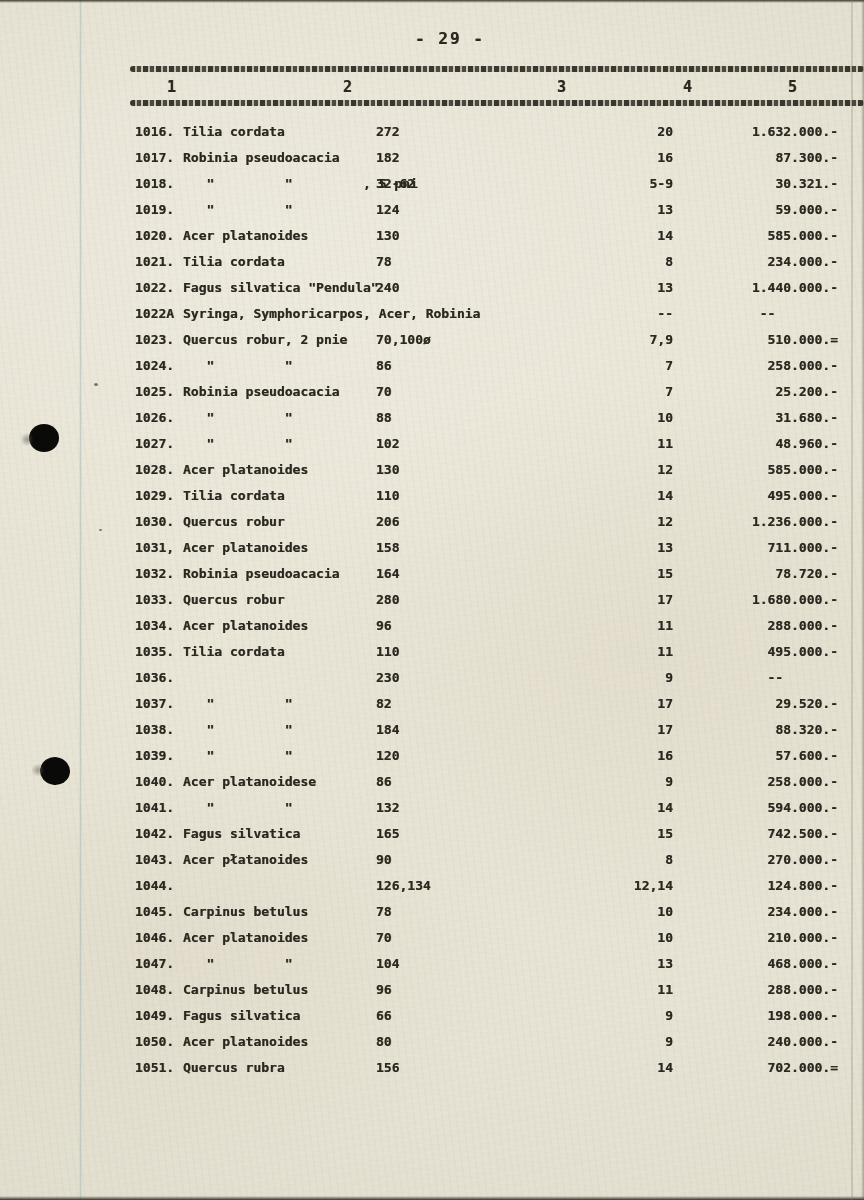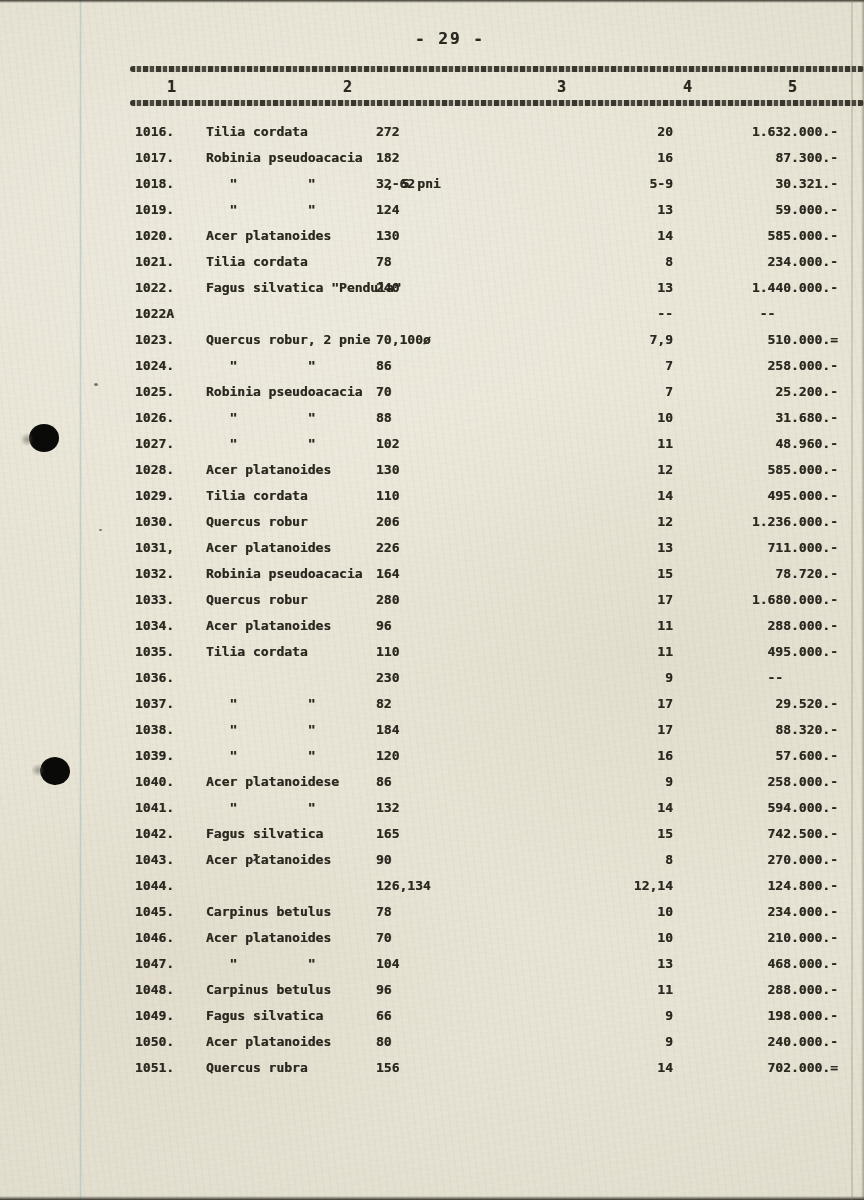--- a/index.html
+++ b/index.html
@@ -55,21 +55,21 @@
     filter:blur(0.2px);}
   .rule-1{top:66px;}
   .rule-2{top:100px;}
   .col-header{position:absolute;top:78px;left:0;height:22px;width:100%;font-size:15px;}
   .col-header span{position:absolute;top:0;}
 
   .table{position:absolute;top:124px;left:0;width:100%;}
   .row{position:relative;height:26px;font-size:13px;white-space:pre;}
   .row span{position:absolute;top:0;white-space:pre;}
   .c-no{left:135px;}
-  .c-name{left:183px;margin-left:23px;}
+  .c-name{left:183px;}
   .c-3{left:376px;width:153px;text-align:left;}
   .c-4{left:556px;width:117px;text-align:right;}
   .c-5{left:680px;width:158px;text-align:right;}
 </style>
 </head>
 <body style="--ink: #2b2820; background: rgb(232, 228, 213);">
 
 <div class="page">
   <div class="grain"></div>
   <div class="fold-line"></div>
@@ -95,30 +95,30 @@
   <div class="rule rule-2"></div>
 
   <div class="table ink" id="table">
       <div class="row"><span class="c-no">1016.</span><span class="c-name">Tilia cordata</span><span class="c-3">272</span><span class="c-4">20</span><span class="c-5">1.632.000.-</span></div>
       <div class="row"><span class="c-no">1017.</span><span class="c-name">Robinia pseudoacacia</span><span class="c-3">182</span><span class="c-4">16</span><span class="c-5">87.300.-</span></div>
       <div class="row"><span class="c-no">1018.</span><span class="c-name">   "         "         , 5 pni</span><span class="c-3">32-62</span><span class="c-4">5-9</span><span class="c-5">30.321.-</span></div>
       <div class="row"><span class="c-no">1019.</span><span class="c-name">   "         "</span><span class="c-3">124</span><span class="c-4">13</span><span class="c-5">59.000.-</span></div>
       <div class="row"><span class="c-no">1020.</span><span class="c-name">Acer platanoides</span><span class="c-3">130</span><span class="c-4">14</span><span class="c-5">585.000.-</span></div>
       <div class="row"><span class="c-no">1021.</span><span class="c-name">Tilia cordata</span><span class="c-3">78</span><span class="c-4">8</span><span class="c-5">234.000.-</span></div>
       <div class="row"><span class="c-no">1022.</span><span class="c-name">Fagus silvatica "Pendula"</span><span class="c-3">240</span><span class="c-4">13</span><span class="c-5">1.440.000.-</span></div>
-      <div class="row"><span class="c-no">1022A</span><span class="c-3"></span><span class="c-4">--</span><span class="c-5">--        </span></div>
+      <div class="row"><span class="c-no">1022A</span><span class="c-name">Syringa, Symphoricarpos, Acer, Robinia</span><span class="c-3"></span><span class="c-4">--</span><span class="c-5">--        </span></div>
       <div class="row"><span class="c-no">1023.</span><span class="c-name">Quercus robur, 2 pnie</span><span class="c-3">70,100ø</span><span class="c-4">7,9</span><span class="c-5">510.000.=</span></div>
       <div class="row"><span class="c-no">1024.</span><span class="c-name">   "         "</span><span class="c-3">86</span><span class="c-4">7</span><span class="c-5">258.000.-</span></div>
       <div class="row"><span class="c-no">1025.</span><span class="c-name">Robinia pseudoacacia</span><span class="c-3">70</span><span class="c-4">7</span><span class="c-5">25.200.-</span></div>
       <div class="row"><span class="c-no">1026.</span><span class="c-name">   "         "</span><span class="c-3">88</span><span class="c-4">10</span><span class="c-5">31.680.-</span></div>
       <div class="row"><span class="c-no">1027.</span><span class="c-name">   "         "</span><span class="c-3">102</span><span class="c-4">11</span><span class="c-5">48.960.-</span></div>
       <div class="row"><span class="c-no">1028.</span><span class="c-name">Acer platanoides</span><span class="c-3">130</span><span class="c-4">12</span><span class="c-5">585.000.-</span></div>
       <div class="row"><span class="c-no">1029.</span><span class="c-name">Tilia cordata</span><span class="c-3">110</span><span class="c-4">14</span><span class="c-5">495.000.-</span></div>
       <div class="row"><span class="c-no">1030.</span><span class="c-name">Quercus robur</span><span class="c-3">206</span><span class="c-4">12</span><span class="c-5">1.236.000.-</span></div>
-      <div class="row"><span class="c-no">1031,</span><span class="c-name">Acer platanoides</span><span class="c-3">226</span><span class="c-4">13</span><span class="c-5">711.000.-</span></div>
+      <div class="row"><span class="c-no">1031,</span><span class="c-name">Acer platanoides</span><span class="c-3">158</span><span class="c-4">13</span><span class="c-5">711.000.-</span></div>
       <div class="row"><span class="c-no">1032.</span><span class="c-name">Robinia pseudoacacia</span><span class="c-3">164</span><span class="c-4">15</span><span class="c-5">78.720.-</span></div>
       <div class="row"><span class="c-no">1033.</span><span class="c-name">Quercus robur</span><span class="c-3">280</span><span class="c-4">17</span><span class="c-5">1.680.000.-</span></div>
       <div class="row"><span class="c-no">1034.</span><span class="c-name">Acer platanoides</span><span class="c-3">96</span><span class="c-4">11</span><span class="c-5">288.000.-</span></div>
       <div class="row"><span class="c-no">1035.</span><span class="c-name">Tilia cordata</span><span class="c-3">110</span><span class="c-4">11</span><span class="c-5">495.000.-</span></div>
       <div class="row"><span class="c-no">1036.</span><span class="c-3">230</span><span class="c-4">9</span><span class="c-5">--       </span></div>
       <div class="row"><span class="c-no">1037.</span><span class="c-name">   "         "</span><span class="c-3">82</span><span class="c-4">17</span><span class="c-5">29.520.-</span></div>
       <div class="row"><span class="c-no">1038.</span><span class="c-name">   "         "</span><span class="c-3">184</span><span class="c-4">17</span><span class="c-5">88.320.-</span></div>
       <div class="row"><span class="c-no">1039.</span><span class="c-name">   "         "</span><span class="c-3">120</span><span class="c-4">16</span><span class="c-5">57.600.-</span></div>
       <div class="row"><span class="c-no">1040.</span><span class="c-name">Acer platanoidese</span><span class="c-3">86</span><span class="c-4">9</span><span class="c-5">258.000.-</span></div>
       <div class="row"><span class="c-no">1041.</span><span class="c-name">   "         "</span><span class="c-3">132</span><span class="c-4">14</span><span class="c-5">594.000.-</span></div>

